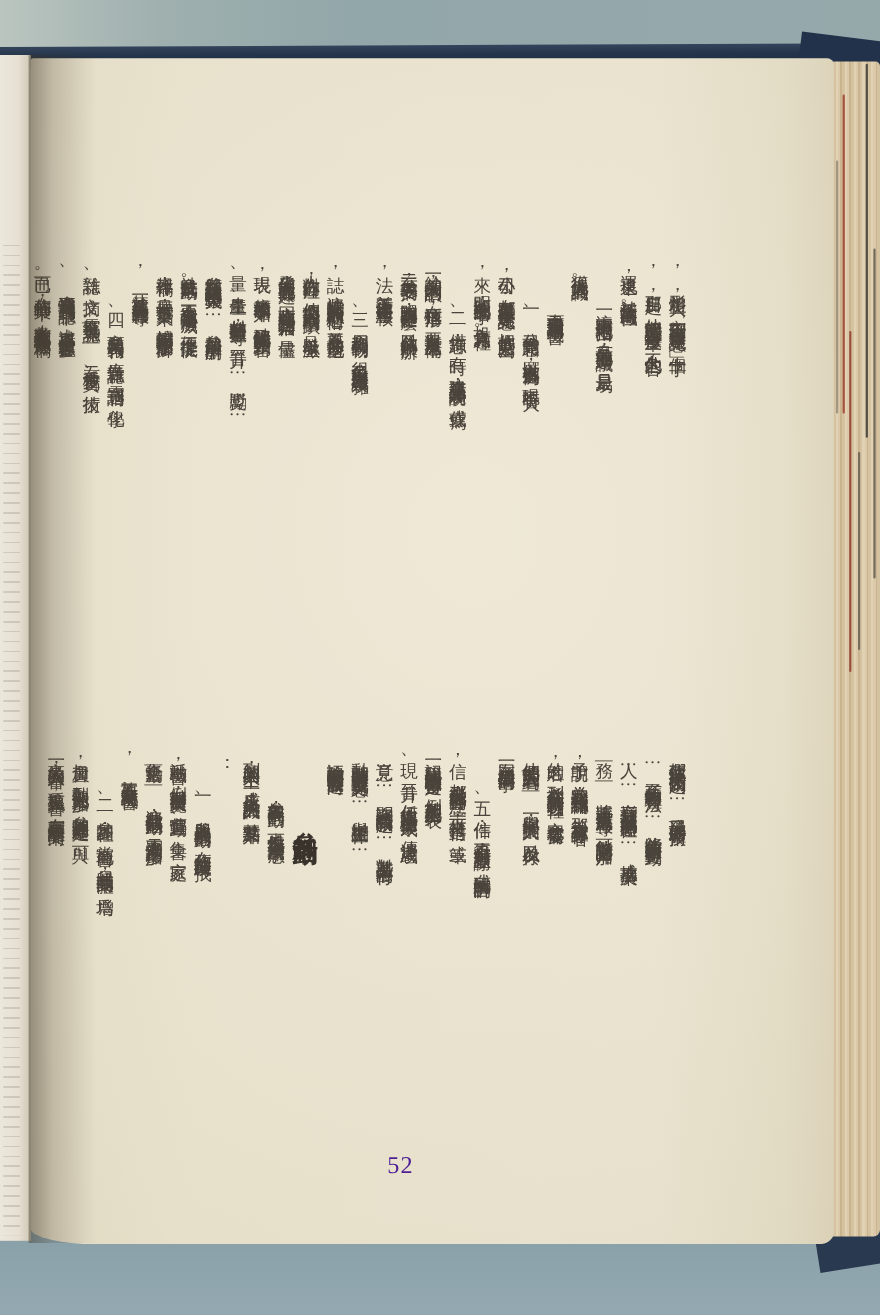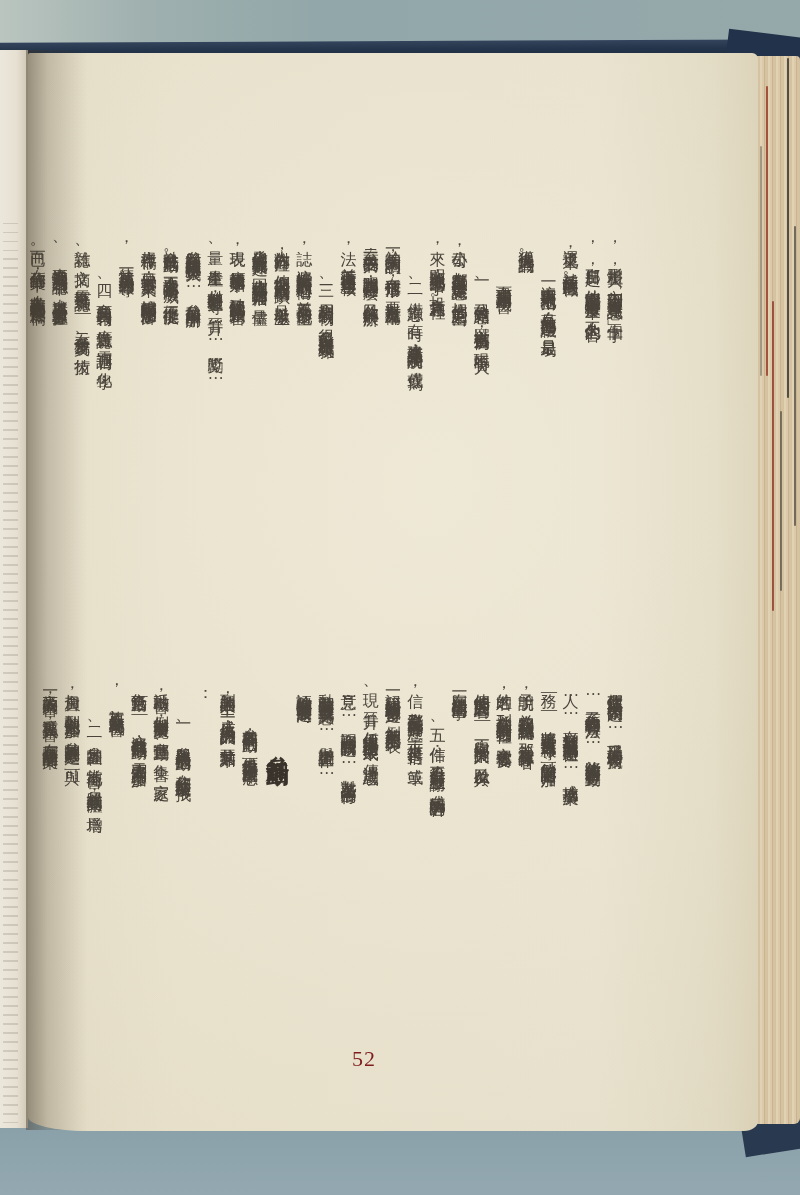--- a/index.html
+++ b/index.html
@@ -54,21 +54,21 @@
           color:#4a443c;font-size:16px;line-height:22.2px;letter-spacing:1.2px;
           z-index:4;}
   .vblock .col{margin:0;}
   .upper-block{top:185px;right:132px;height:416px;width:600px;}
   .lower-block{top:628px;right:132px;height:418px;width:600px;}
   .heading-col{font-size:23px;font-weight:bold;line-height:32px;letter-spacing:3px;
           padding-top:56px;color:#39332c;margin-left:4px;margin-right:5px;}
 
   .page-number{position:absolute;left:352px;top:1046px;z-index:4;
           font-family:"Liberation Serif","DejaVu Serif",serif;
-          font-size:22px;color:#7f1d1d;letter-spacing:1px;}
+          font-size:22px;color:#4c1d95;letter-spacing:1px;}
 </style>
 </head>
 <body>
 
 <div class="scene">
 
   <div class="bg-top"></div>
   <div class="bg-bottom"></div>
 
   <div class="cloth-top"></div>

